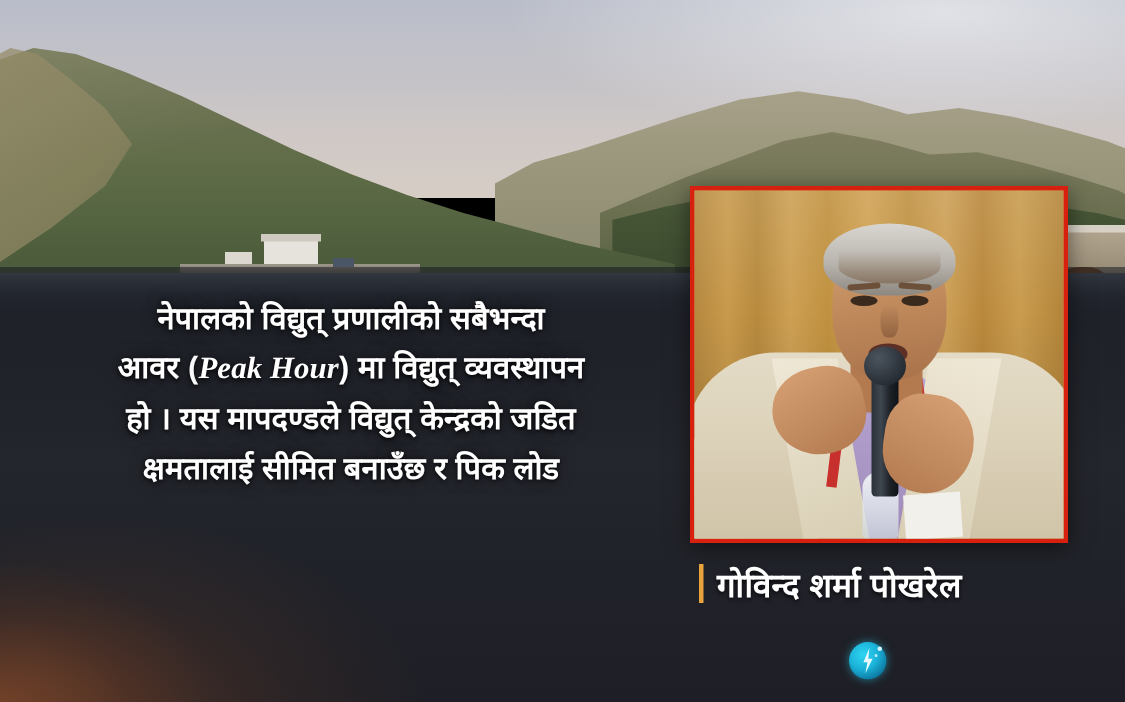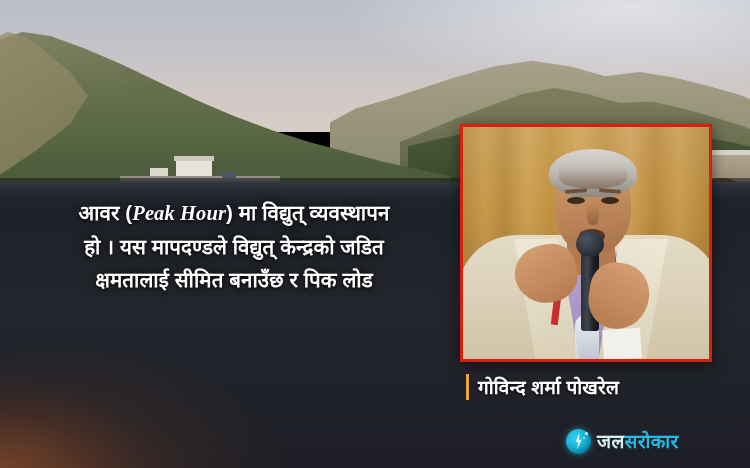--- a/index.html
+++ b/index.html
@@ -226,21 +226,21 @@
     border-radius:40px 20px 0 0;
     transform:rotate(-6deg);
   }
 
   
   .name-row {
     position:absolute; left:466px; top:374px; display:flex; align-items:center; gap:9px;
   }
   .name-bar { width:3px; height:26px; background:#e8a33d; }
   .name-text {
-    color:#ffffff; font-weight:700; font-size:19px; letter-spacing:.2px;
+    color:#ffffff; font-weight:700; font-size:22px; letter-spacing:.2px;
     font-family:"Liberation Sans", sans-serif;
     text-shadow:0 1px 3px rgba(0,0,0,.8);
     white-space:nowrap;
   }
 
   
   .logo {
     position:absolute; left:566px; top:428px;
     display:flex; align-items:center; gap:6px;
   }
@@ -284,20 +284,21 @@
     <div class="dam-right-rail"></div>
     <div class="tree-right"></div>
     <div class="water"></div>
     <div class="water-shimmer"></div>
   </div>
 
   <div class="scrim"></div>
   <div class="scrim-left-warm"></div>
 
   <div class="quote">
+    <span class="ln">नेपालको विद्युत् प्रणालीको सबैभन्दा</span>
     <span class="ln"><span>आवर (</span><span class="en">Peak Hour</span><span>) मा विद्युत् व्यवस्थापन</span></span>
     <span class="ln">हो । यस मापदण्डले विद्युत् केन्द्रको जडित</span>
     <span class="ln">क्षमतालाई सीमित बनाउँछ र पिक लोड</span>
   </div>
 
   <div class="photo-frame">
     <div class="ph-backdrop"></div>
     <div class="ph-arm-left"></div>
     <div class="ph-body"></div>
     <div class="ph-shirt"></div>
@@ -326,18 +327,15 @@
     <div class="name-bar"></div>
     <div class="name-text">गोविन्द शर्मा पोखरेल</div>
   </div>
 
   <div class="logo">
     <div class="logo-mark">
       <div class="bolt"></div>
       <div class="spark1"></div>
       <div class="spark2"></div>
     </div>
-    <div class="logo-text">
-      <span class="t1">जल</span><span class="t2">सरोकार</span>
-    </div>
   </div>
 
 </div>
 
 </body></html>

